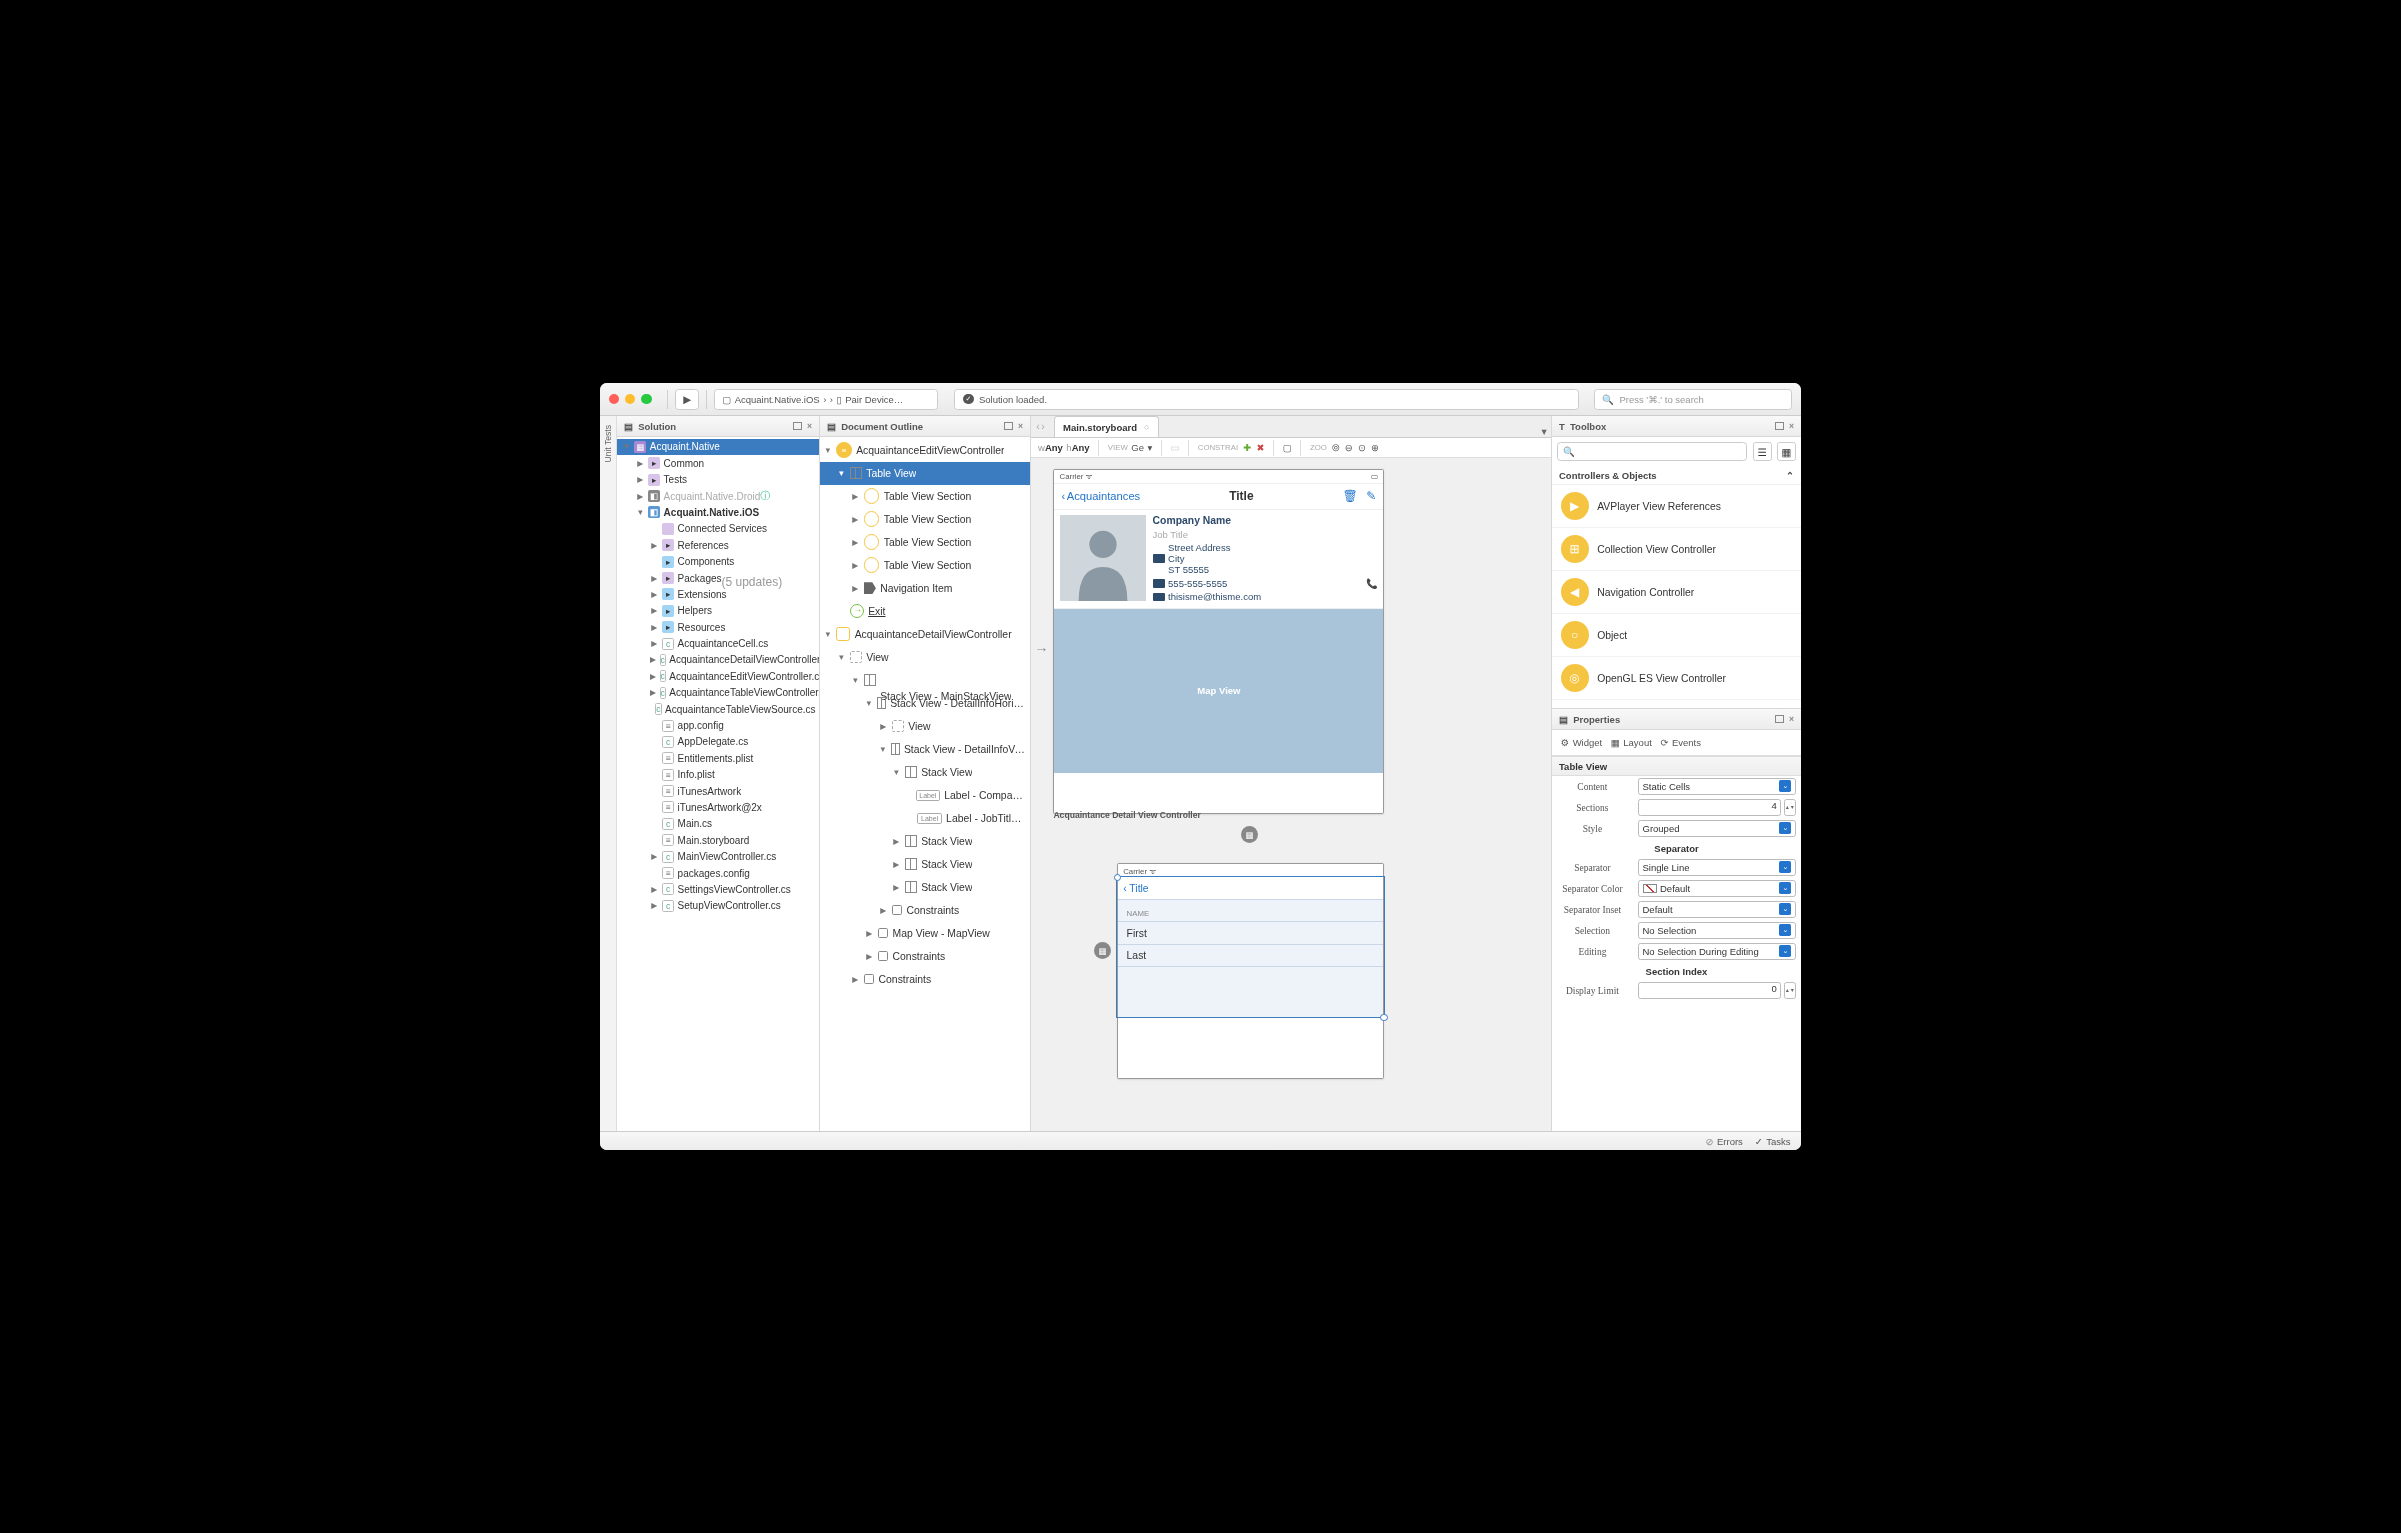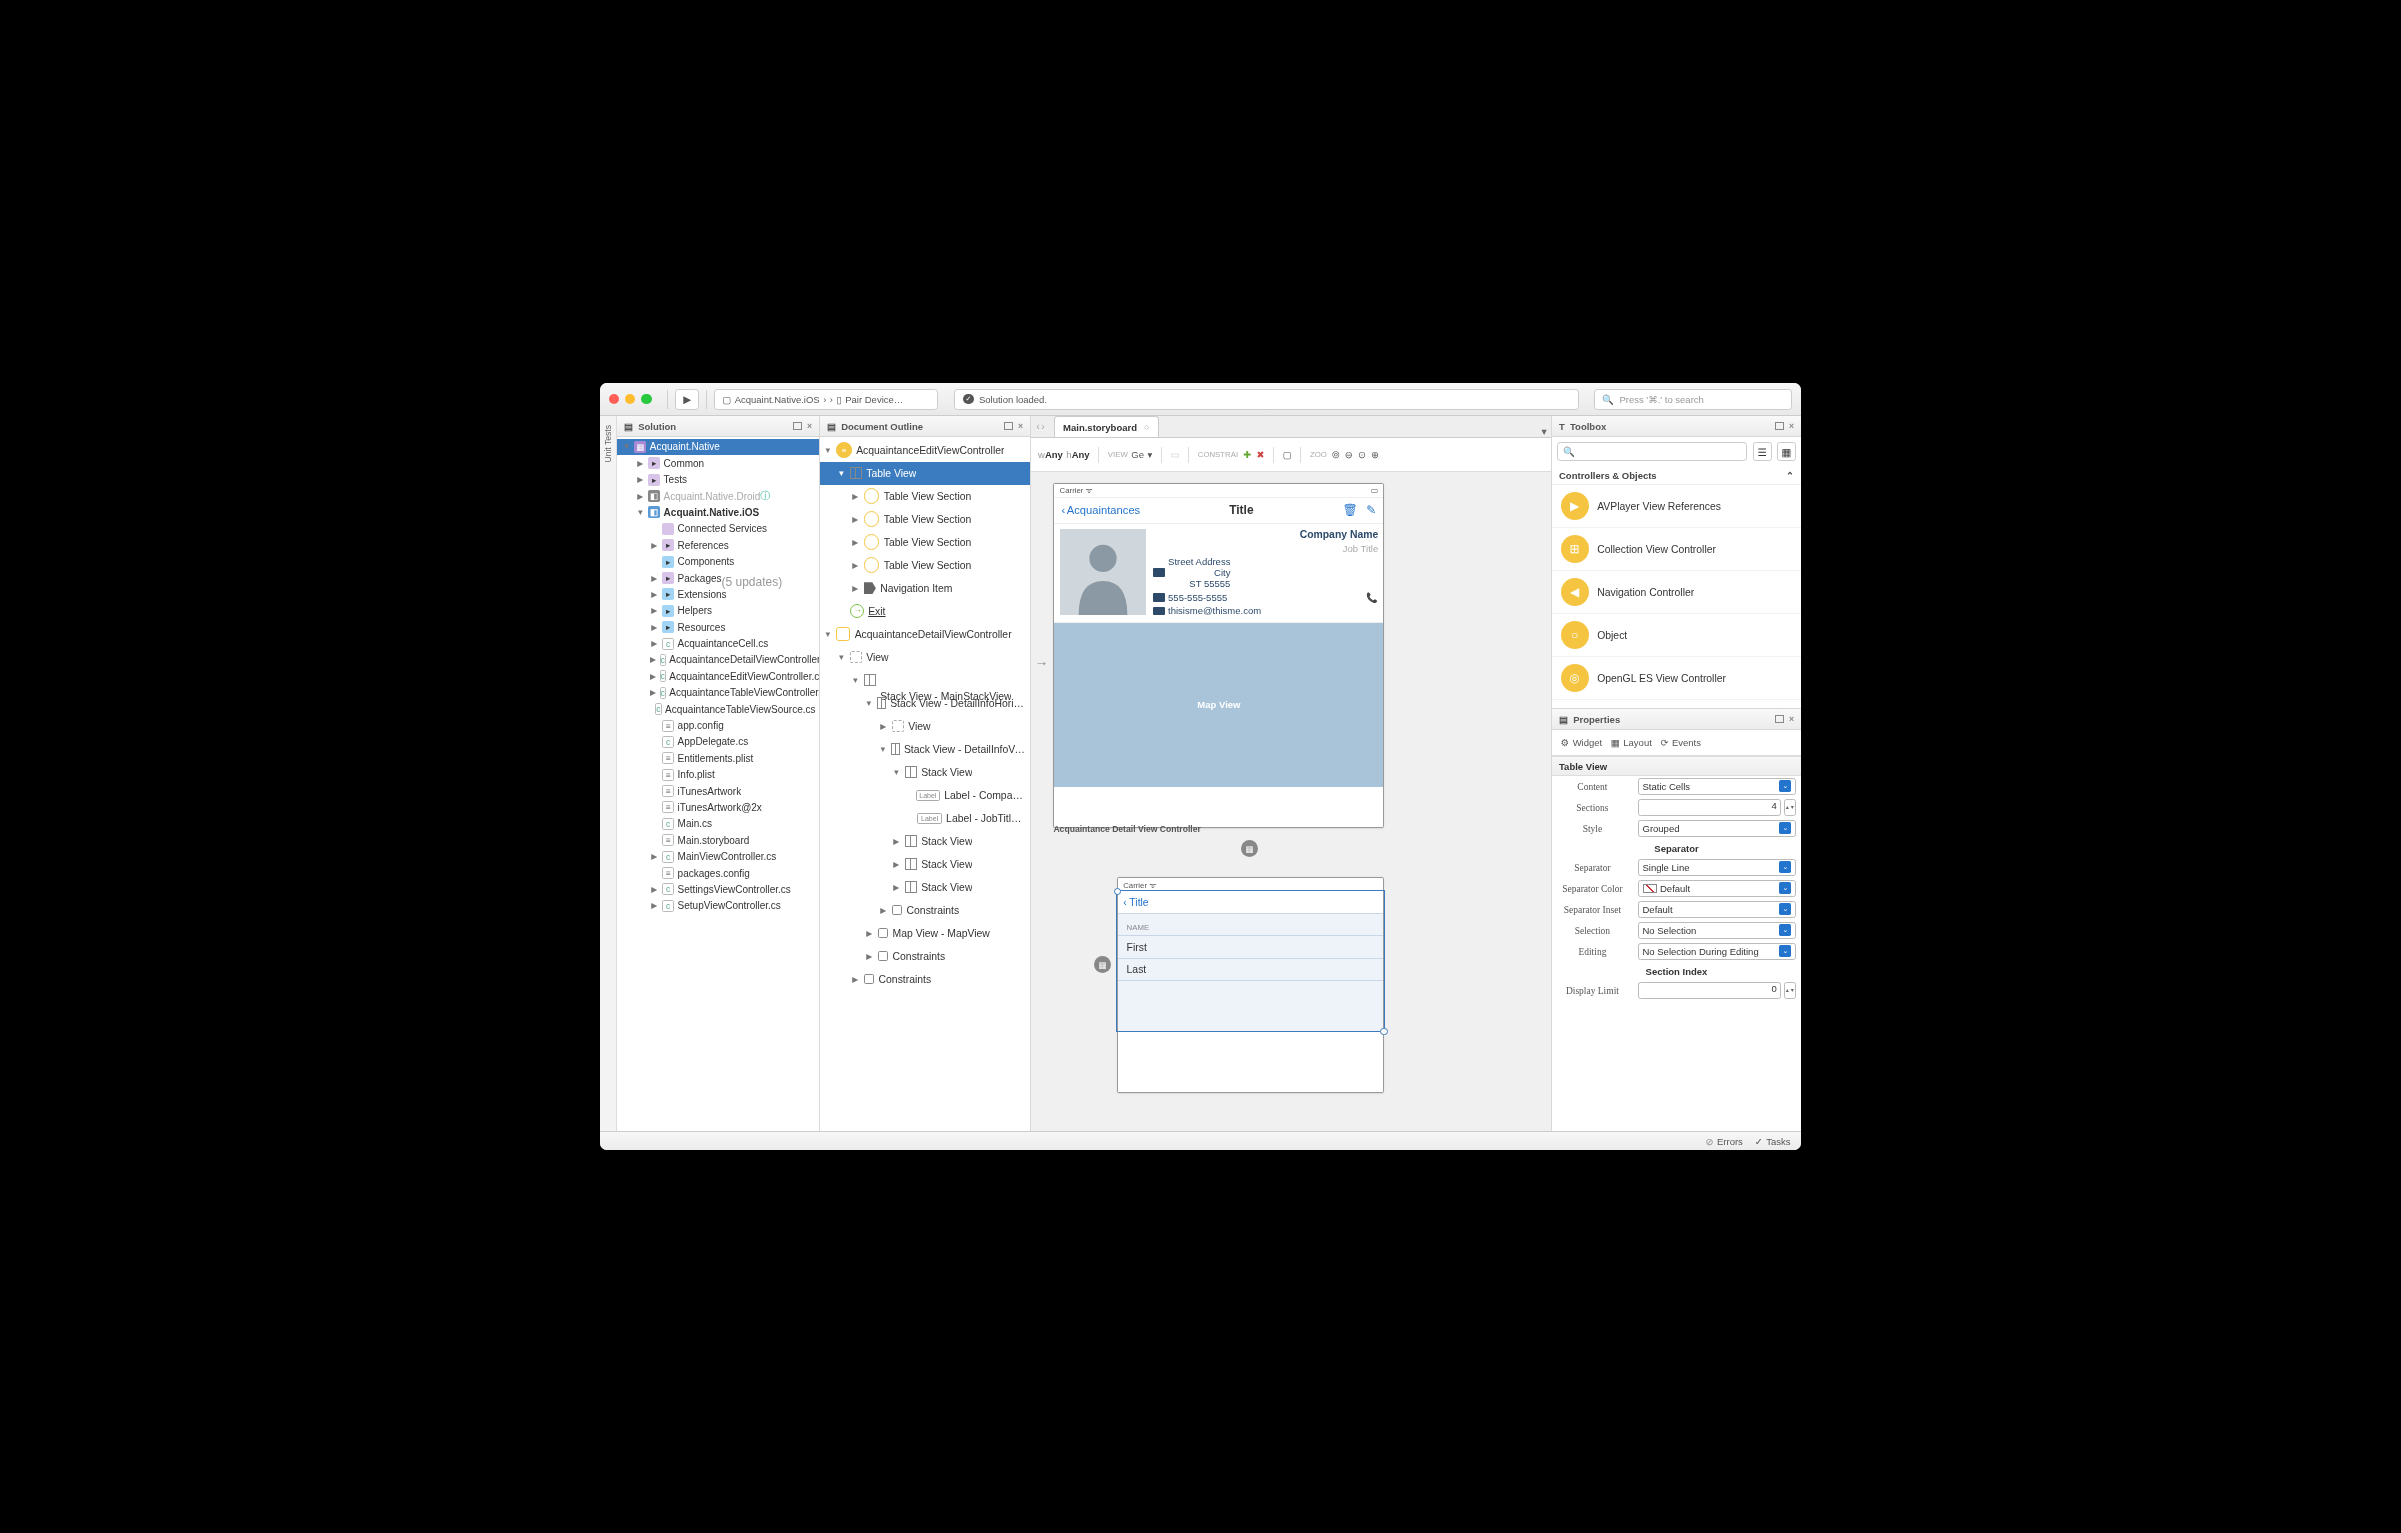--- a/index.html
+++ b/index.html
@@ -62,38 +62,38 @@
 .o-pin { width:10.4px; height:10.4px; border:0.9px solid #888; border-radius:1.7px; margin:0 4.3px; position:relative; }
 
 
 .canvas { flex: 1; display: flex; flex-direction: column; background: #f0f0f0; position: relative; }
 .canvas-tabs { height: 22.4px; display: flex; align-items: flex-end; border-bottom: 0.9px solid #ccc; padding-left: 5.2px; gap: 3.5px; background:#eee; }
 .nav-arrows { display:flex; gap:1.7px; margin-right:5.2px; align-items:center; height:100%; }
 .tab { height: 21px; border: 0.9px solid #ccc; border-bottom: none; border-radius: 3.5px 3.5px 0 0; background: #fff; display: flex; align-items: center; padding: 0 8.6px; gap: 7px; font-size: 9.5px; font-weight:600; }
 .tab .close { color: #aaa; font-size: 8.6px; }
 .tabs-spacer { flex:1; }
 .tab-menu { width:14px; text-align:center; color:#666; }
-.canvas-toolbar { height: 34px; background: #fff; border-bottom: 0.9px solid #ddd; display: flex; align-items: center; padding: 0 7px; gap: 5.2px; font-size: 9.5px; color: #555; overflow:hidden; }
+.canvas-toolbar { height: 20px; background: #fff; border-bottom: 0.9px solid #ddd; display: flex; align-items: center; padding: 0 7px; gap: 5.2px; font-size: 9.5px; color: #555; overflow:hidden; }
 .ct-seg { display: flex; align-items: center; gap: 3.5px; }
 .ct-sep { width:0.9px; height:15.5px; background:#ddd; margin:0 3.5px; }
 .any { color:#999; } .any b { color:#333; font-weight:600; }
 .canvas-surface { flex:1; background: #f0f0f0; position: relative; overflow:hidden; }
 
 .phone { position:absolute; background:#fff; border:0.9px solid #999; border-radius:1.7px; box-shadow: 0 0.9px 1.7px rgba(0,0,0,0.1); }
 .phone1 { left: 22.4px; top: 10.4px; width: 331px; height: 345px; }
 .phone2 { left: 86px; top: 405px; width: 267px; height: 216px; }
 .phone-status { height:14px; display:flex; align-items:center; justify-content:space-between; padding:0 5.2px; font-size:7.8px; color:#555; border-bottom:0.9px solid #eee; }
 .phone-nav { height:26px; display:flex; align-items:center; justify-content:space-between; padding:0 7px; border-bottom:0.9px solid #eee; }
 .phone-nav .back { color:#2374cc; font-size:11.2px; display:flex; align-items:center; gap:1.7px; }
 .phone-nav .title { font-weight:600; font-size:12px; }
 .phone-nav .actions { display:flex; gap:8.6px; color:#2374cc; font-size:12px; }
 .phone-content { display:flex; gap:7px; padding:5.2px; border-bottom: 0.9px solid #eee; }
 .avatar { width:86px; height:86px; background:#d0d7dc; display:flex; align-items:flex-end; justify-content:center; }
 .avatar svg { width:60px; height:78px; fill:#8a99a3; }
-.info-col { flex:1; font-size:9.5px; display:flex; flex-direction:column; gap:2.6px;text-align:right; }
+.info-col { flex:1; font-size:9.5px; display:flex; flex-direction:column; gap:2.6px; }
 .info-col .h { font-weight:700; color:#2d4a6b; font-size:10.4px; }
 .info-col .sub { color:#aaa; }
 .info-line { display:flex; align-items:center; gap:3.5px; color:#2d4a6b; font-size:9.5px; }
 .info-line .mini-icon { width:12px; height:8.6px; background:#2d4a6b; border-radius:0.9px; display:inline-block; }
 .map-area { height:164px; background:#a9c4d9; display:flex; align-items:center; justify-content:center; color:#fff; font-size:9.5px; font-weight:600; }
 .phone-caption { position:absolute; left:22.4px; top:352px; font-size:8.6px; color:#555; font-weight:600; }
 
 .edit-phone .phone-status { border-bottom:none; }
 .edit-nav { height:21px; display:flex; align-items:center; padding:0 5.2px; font-size:10.4px; }
 .edit-nav .back { color:#2374cc; }

